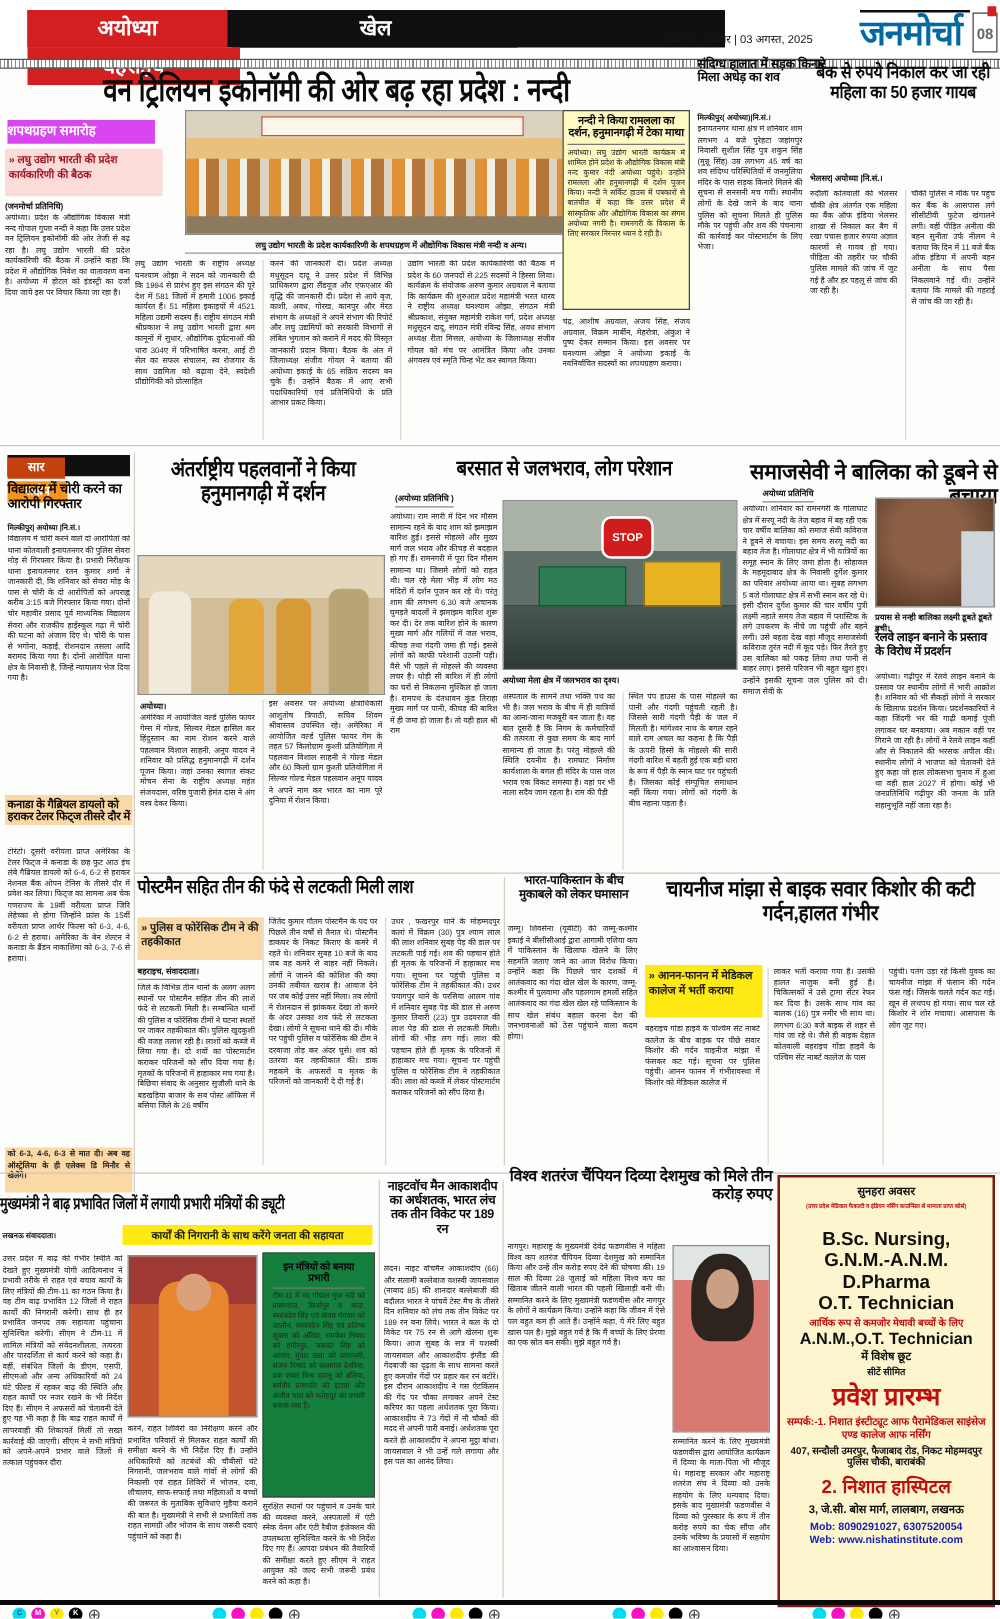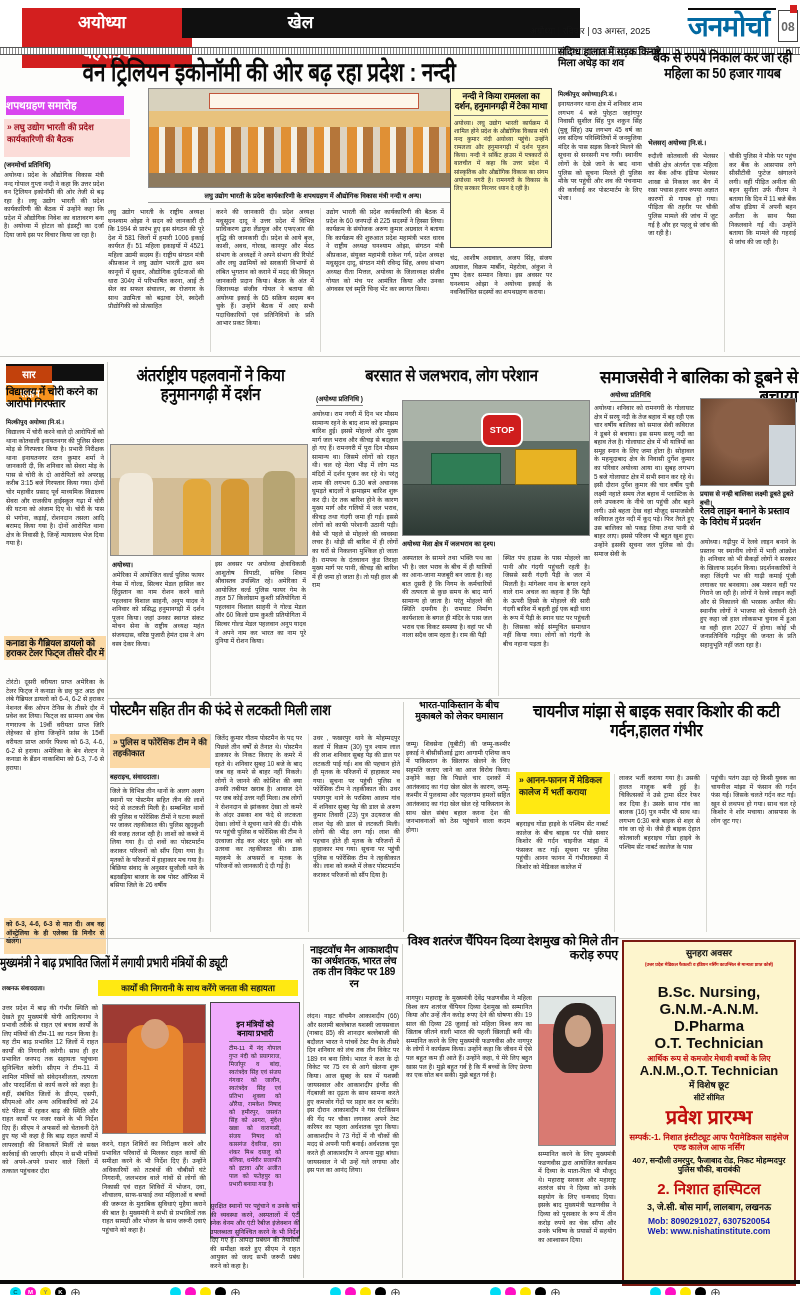--- a/index.html
+++ b/index.html
@@ -150,21 +150,21 @@
 
   <div class="abs hl cond" style="left:0;top:956px;width:386px;font-size:13px;white-space:nowrap;transform:scaleX(0.78)">मुख्यमंत्री ने बाढ़ प्रभावित जिलों में लगायी प्रभारी मंत्रियों की ड्यूटी</div>
   <div class="abs yellow" style="left:98px;top:980px;width:200px;height:16px;line-height:16px;text-align:center;font-size:8.5px;font-weight:800">कार्यों की निगरानी के साथ करेंगे जनता की सहायता</div>
   <div class="abs byl" style="left:2px;top:984px;font-size:6px">लखनऊ संवाददाता।</div>
   <div class="abs bt" style="left:2px;top:1004px;width:96px;height:274px">उत्तर प्रदेश में बाढ़ की गंभीर स्थिति को देखते हुए मुख्यमंत्री योगी आदित्यनाथ ने प्रभावी तरीके से राहत एवं बचाव कार्यों के लिए मंत्रियों की टीम-11 का गठन किया है। यह टीम बाढ़ प्रभावित 12 जिलों में राहत कार्यों की निगरानी करेगी। साथ ही हर प्रभावित जनपद तक सहायता पहुंचाना सुनिश्चित करेगी। सीएम ने टीम-11 में शामिल मंत्रियों को संवेदनशीलता, तत्परता और पारदर्शिता से कार्य करने को कहा है। वहीं, संबंधित जिलों के डीएम, एसपी, सीएमओ और अन्य अधिकारियों को 24 घंटे फील्ड में रहकर बाढ़ की स्थिति और राहत कार्यों पर नजर रखने के भी निर्देश दिए हैं। सीएम ने अफसरों को चेतावनी देते हुए यह भी कहा है कि बाढ़ राहत कार्यों में लापरवाही की शिकायतें मिलीं तो सख्त कार्रवाई की जाएगी। सीएम ने सभी मंत्रियों को अपने-अपने प्रभार वाले जिलों में तत्काल पहुंचकर दौरा</div>
   <div class="photo" style="left:102px;top:1004px;width:104px;height:130px;background:linear-gradient(180deg,#9e3a33 0 30%,#c4552f 30% 100%)">
     <div class="abs" style="left:24px;top:20px;width:56px;height:110px;background:#e8862f;border-radius:16px 16px 0 0"></div>
     <div class="abs" style="left:38px;top:14px;width:28px;height:30px;background:#d9a079;border-radius:50%"></div>
   </div>
   <div class="abs bt" style="left:102px;top:1140px;width:104px;height:138px">करने, राहत शिविरों का निरीक्षण करने और प्रभावित परिवारों से मिलकर राहत कार्यों की समीक्षा करने के भी निर्देश दिए हैं। उन्होंने अधिकारियों को तटबंधों की चौबीसों घंटे निगरानी, जलभराव वाले गांवों से लोगों की निकासी एवं राहत शिविरों में भोजन, दवा, शौचालय, साफ-सफाई तथा महिलाओं व बच्चों की जरूरत के मुताबिक सुविधाएं मुहैया कराने की बात है। मुख्यमंत्री ने सभी से प्रभावितों तक राहत सामग्री और भोजन के साथ जरूरी दवाएं पहुंचाने को कहा है।</div>
-  <div class="abs boxed" style="left:210px;top:1002px;width:90px;height:236px;padding:18px;background:#f0abfc">
+  <div class="abs boxed" style="left:210px;top:1002px;width:90px;height:196px;padding:7px;background:#15803d">
     <div class="hl" style="font-size:8px;text-align:center;border-bottom:1px solid #777;padding-bottom:2px">इन मंत्रियों को बनाया प्रभारी</div>
     <div class="bt" style="margin-top:2px;font-size:5.9px;height:168px">टीम-11 में नंद गोपाल गुप्त नंदी को प्रयागराज, मिर्जापुर व बांदा, स्वतंत्रदेव सिंह एवं संजय गंगवार को जालौन, स्वतंत्रदेव सिंह एवं प्रतिभा शुक्ला को औरैया, रामकेश निषाद को हमीरपुर, जसवंत सिंह को आगरा, मुंदेश खन्ना को वाराणसी, संजय निषाद को कासगंज देवरिया, दया शंकर मिश्र दयालु को बलिया, धर्मवीर प्रजापति को इटावा और अजीत पाल को फतेहपुर का प्रभारी बनाया गया है।</div>
   </div>
   <div class="abs bt" style="left:210px;top:1202px;width:90px;height:76px">सुरक्षित स्थानों पर पहुंचाने व उनके चारे की व्यवस्था करने, अस्पतालों में एंटी स्नेक वेनम और एंटी रैबीज इंजेक्शन की उपलब्धता सुनिश्चित करने के भी निर्देश दिए गए हैं। आपदा प्रबंधन की तैयारियों की समीक्षा करते हुए सीएम ने राहत आयुक्त को जल्द सभी जरूरी प्रबंध करने को कहा है।</div>
 
   <div class="abs vrule" style="left:303px;top:944px;width:1px;height:334px"></div>
   <div class="abs hl" style="left:307px;top:944px;width:94px;font-size:10px;text-align:center">नाइटवॉच मैन आकाशदीप का अर्धशतक, भारत लंच तक तीन विकेट पर 189 रन</div>
   <div class="abs bt" style="left:307px;top:1012px;width:92px;height:266px">लंदन। नाइट वॉचमैन आकाशदीप (66) और सलामी बल्लेबाज यशस्वी जायसवाल (नाबाद 85) की शानदार बल्लेबाजी की बदौलत भारत ने पांचवें टेस्ट मैच के तीसरे दिन शनिवार को लंच तक तीन विकेट पर 189 रन बना लिये। भारत ने कल के दो विकेट पर 75 रन से आगे खेलना शुरू किया। आज सुबह के सत्र में यशस्वी जायसवाल और आकाशदीप इंग्लैंड की गेंदबाजी का दृढ़ता के साथ सामना करते हुए कमजोर गेंदों पर प्रहार कर रन बटोरे। इस दौरान आकाशदीप ने गस ऐटकिंसन की गेंद पर चौका लगाकर अपने टेस्ट करियर का पहला अर्धशतक पूरा किया। आकाशदीप ने 73 गेंदों में नौ चौकों की मदद से अपनी पारी बनाई। अर्धशतक पूरा करते ही आकाशदीप ने अपना मुट्ठा बांधा। जायसवाल ने भी उन्हें गले लगाया और इस पल का आनंद लिया।</div>
 
   <div class="abs vrule" style="left:402px;top:944px;width:1px;height:334px"></div>

